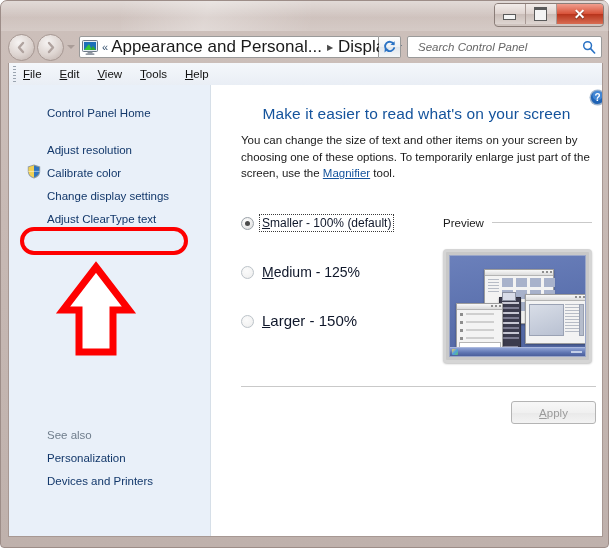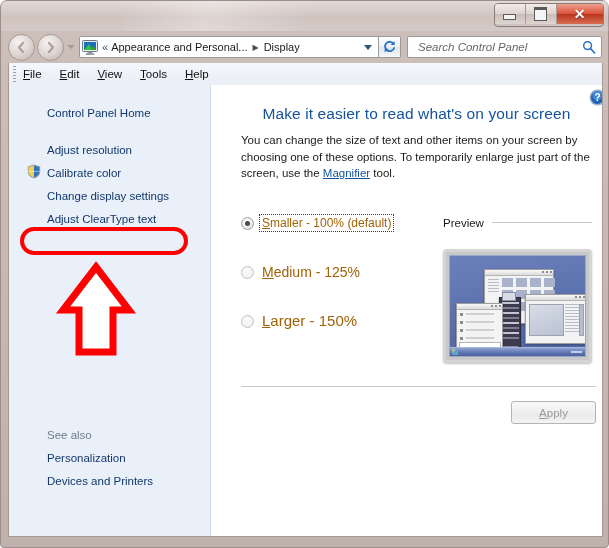--- a/index.html
+++ b/index.html
@@ -119,21 +119,21 @@
     margin-right: 4px;
     position: relative;
     flex: 0 0 auto;
   }
   .chev {
     color: #34506e; font-size: 11px;
     margin-right: 4px;
     letter-spacing: -1px;
   }
   .crumb-text {
-    font-size: 11px;
+    font-size: 17px;
     color: #1a1a1a;
     white-space: nowrap;
     text-align: center;
   }
   .crumb-sep {
     color: #4b4b4b; font-size: 8px;
     margin: 0 5px 0 5px;
   }
   .addr-caret {
     margin-left: auto; margin-right: 6px;
@@ -307,21 +307,21 @@
     width: 5px; height: 5px;
     border-radius: 50%;
     background: #4b4b4b;
   }
   .radio-dot.unchecked {
     border-color: #bcc3c9;
     background: radial-gradient(circle at 40% 35%, #fbfbfb 0%, #f3f3f3 60%, #e6e6e6 100%);
   }
   .radio-label {
     font-size: 12px;
-    color: #a16207;
+    color: #0f172a;
     white-space: nowrap;
     line-height: 16px;
     padding: 0 2px;
   }
   .radio-label u { text-decoration: underline; }
   .radio-label.focused {
     outline: 1px dotted #3a3a3a;
     outline-offset: 0px;
   }
   .radio-label.big { font-size: 14px; }

